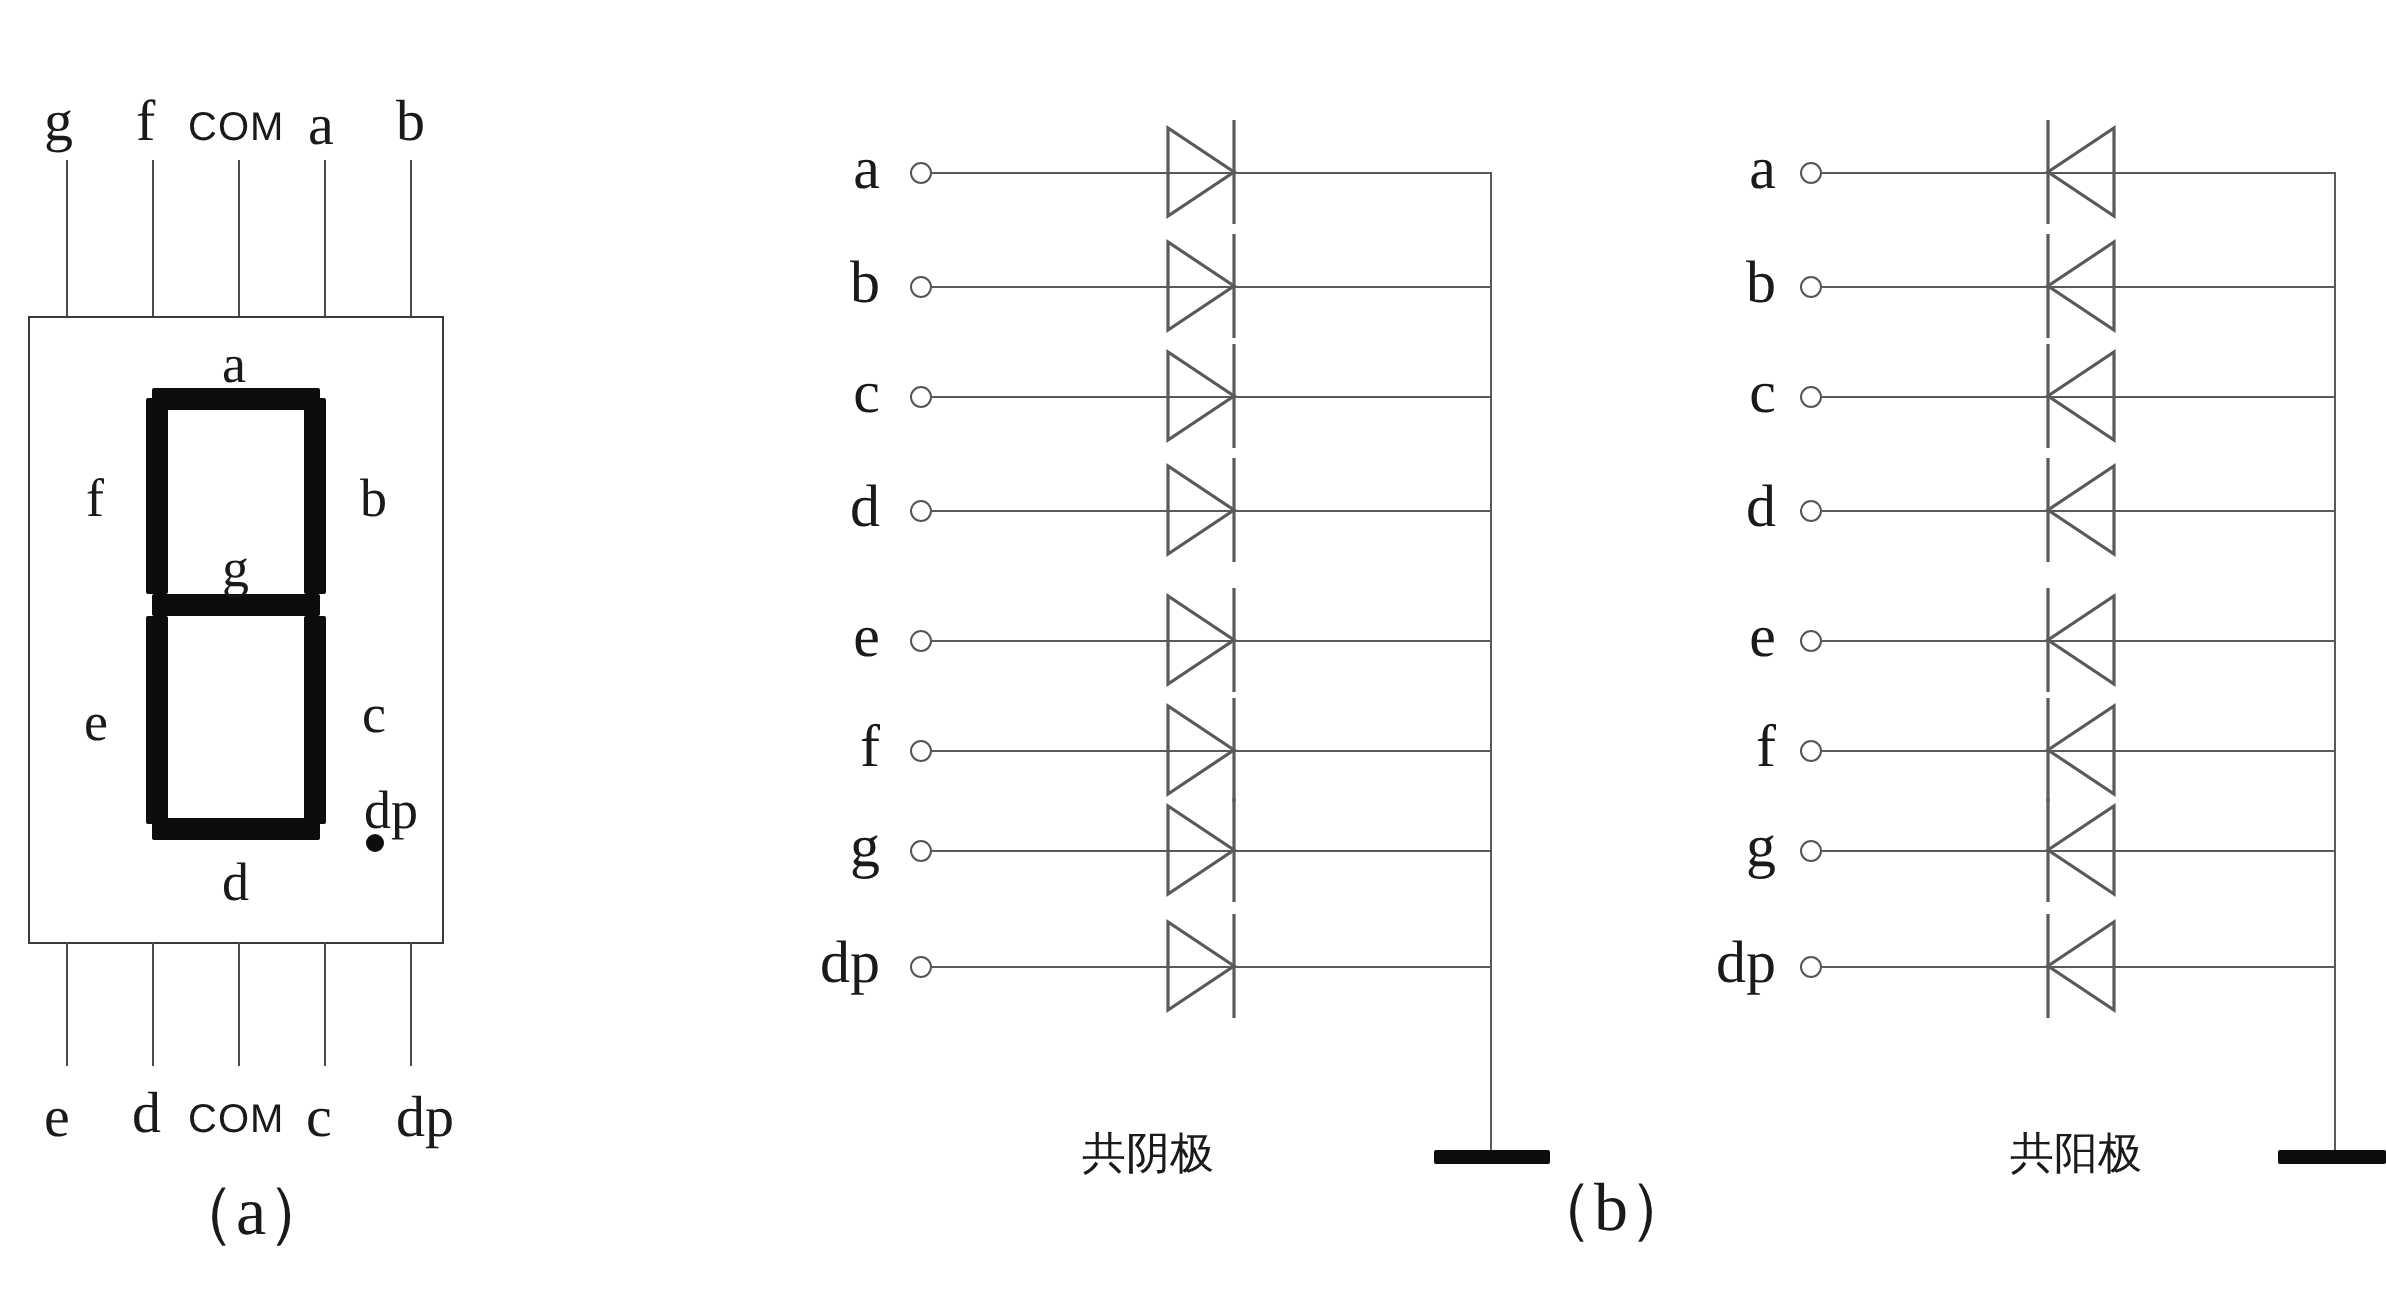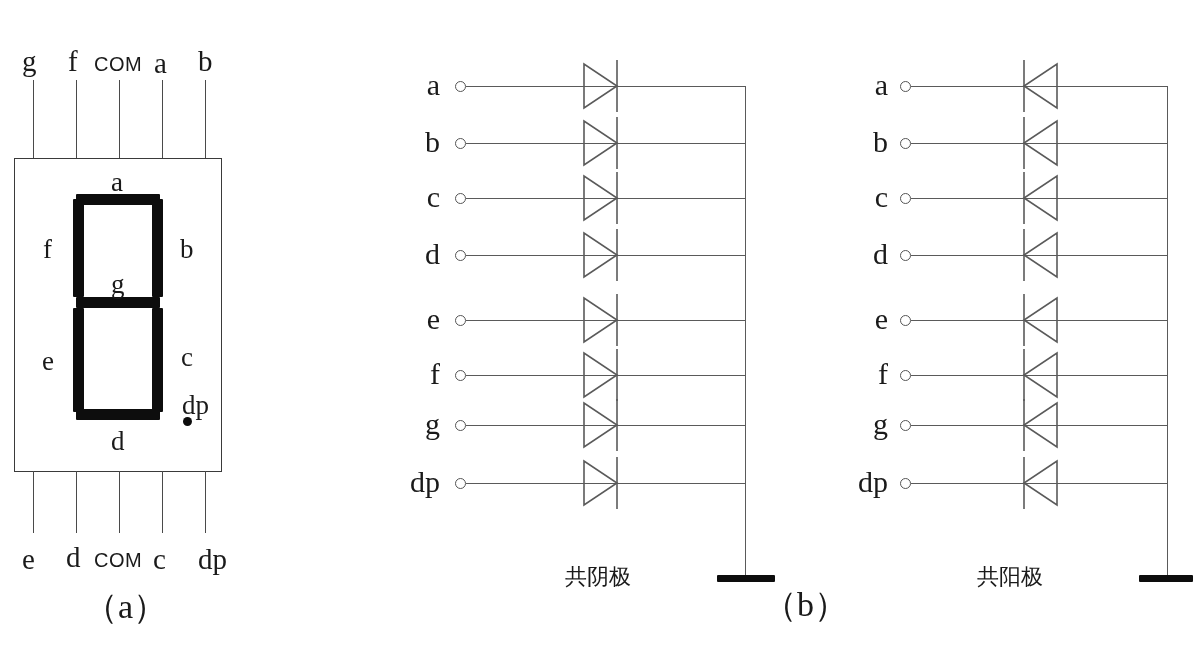--- a/index.html
+++ b/index.html
@@ -230,21 +230,21 @@
         <line x1="37" y1="4" x2="37" y2="56" stroke="#5a5a5a" stroke-width="1.6"></line>
       </svg>
     <svg class="diode" style="left:580px;top:453px" width="44" height="60" viewBox="0 0 44 60">
         <polygon points="4,8 4,52 37,30" fill="none" stroke="#5a5a5a" stroke-width="1.6"></polygon>
         <line x1="37" y1="4" x2="37" y2="56" stroke="#5a5a5a" stroke-width="1.6"></line>
       </svg>
 
     <div class="bus" style="left:745px;top:86px;height:492px"></div>
     <div class="gnd-bar" style="left:717px;top:575px;width:58px"></div>
 
-    <div class="caption-cn" style="left:565px;top:566px">共阴极</div>
+    <div class="caption-cn" style="left:541px;top:566px">共阴极</div>
   </div>
 
   <div>
 
     <div class="row-label" style="left:848px;top:70px;width:40px">a</div>
     <div class="row-label" style="left:848px;top:127px;width:40px">b</div>
     <div class="row-label" style="left:848px;top:182px;width:40px">c</div>
     <div class="row-label" style="left:848px;top:239px;width:40px">d</div>
     <div class="row-label" style="left:848px;top:304px;width:40px">e</div>
     <div class="row-label" style="left:848px;top:359px;width:40px">f</div>
@@ -298,18 +298,18 @@
         <line x1="7" y1="4" x2="7" y2="56" stroke="#5a5a5a" stroke-width="1.6"></line>
       </svg>
     <svg class="diode" style="left:1017px;top:453px" width="44" height="60" viewBox="0 0 44 60">
         <polygon points="40,8 40,52 7,30" fill="none" stroke="#5a5a5a" stroke-width="1.6"></polygon>
         <line x1="7" y1="4" x2="7" y2="56" stroke="#5a5a5a" stroke-width="1.6"></line>
       </svg>
 
     <div class="bus" style="left:1167px;top:86px;height:492px"></div>
     <div class="gnd-bar" style="left:1139px;top:575px;width:54px"></div>
 
-    <div class="caption-cn" style="left:977px;top:566px">共阳极</div>
+    <div class="caption-cn" style="left:1005px;top:566px">共阳极</div>
   </div>
 
   <div class="fig-label" style="left:763px;top:588px">（b）</div>
 
 </div>
 
 </body></html>

